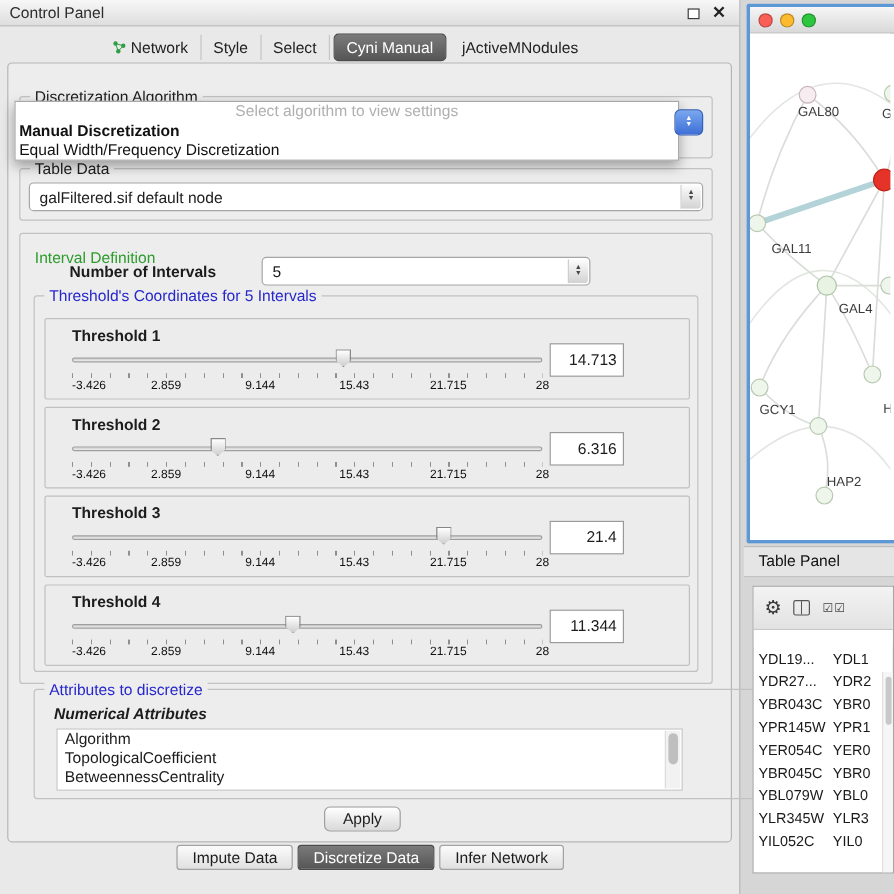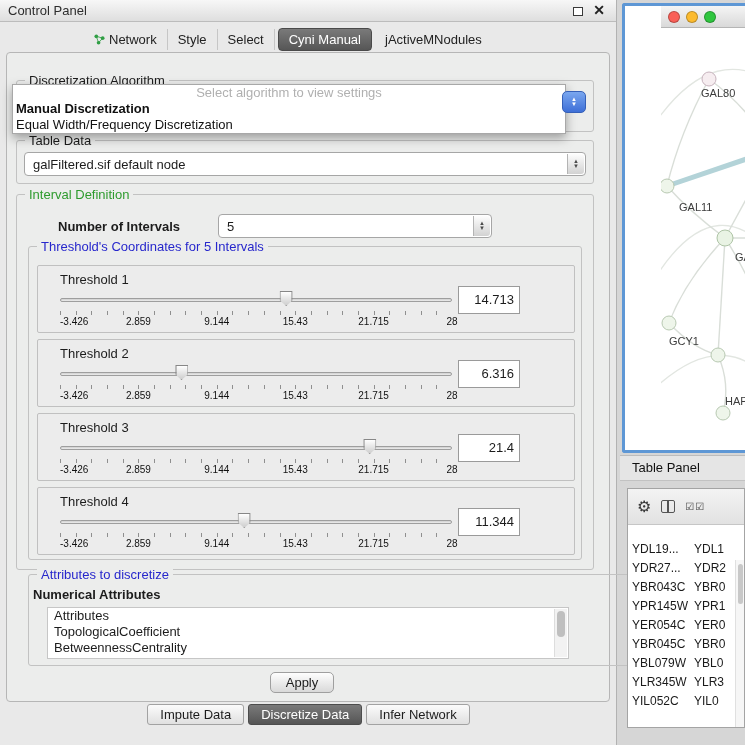--- a/index.html
+++ b/index.html
@@ -16,21 +16,21 @@
   .tab-bar { position:absolute; left:84px; top:27px; height:24px; display:flex; align-items:center; }
   .tab { padding:3px 10px; color:#222; display:flex; align-items:center; gap:4px; border-right:1px solid #c6c6c6; }
   .tab:last-child { border-right:none; }
   .tab-selected { background:linear-gradient(#7a7a7a,#565656); color:#fff; border:1px solid #4a4a4a; border-radius:4px; margin:0 3px; }
   .tab-icon { display:inline-block; }
 
   .content-box { position:absolute; left:6px; top:52px; width:604px; height:650px; background:#ecedec; border:1px solid #b6b6b6; border-radius:4px; }
 
   .group { position:absolute; border:1px solid #c2c2c2; border-radius:3px; }
   .legend { position:absolute; top:-8px; left:8px; background:#ecedec; padding:0 4px; line-height:15px; white-space:nowrap; }
-  .legend-green { color:#2e9b2e; }
+  .legend-green { color:#2e9b2e;margin-top:20px; }
   .legend-blue { color:#2727cc; }
 
   
   #algorithm-group { left:16px; top:80px; width:578px; height:52px; z-index:1; }
 
   
   #algo-popup { position:absolute; left:12px; top:84px; width:554px; background:#fff; border:1px solid #a8a8a8; box-shadow:0 4px 10px rgba(0,0,0,0.35); z-index:40; }
   .popup-placeholder { height:16px; line-height:16px; text-align:center; color:#b0b0b0; }
   .popup-option { height:16px; line-height:16px; padding-left:3px; color:#111; }
   .popup-option.bold { font-weight:bold; }
@@ -45,44 +45,44 @@
 
   #table-data-group { left:16px; top:140px; width:578px; height:44px; }
   #table-data-combo { left:24px; top:152px; width:562px; height:24px; }
 
   #interval-group { left:16px; top:194px; width:578px; height:376px; }
   #num-intervals-label { position:absolute; left:58px; top:219px; font-weight:bold; }
   #num-intervals-combo { left:218px; top:214px; width:274px; height:24px; }
 
   #thresholds-group { left:28px; top:246px; width:554px; height:314px; }
   .threshold-box { position:absolute; left:8px; width:538px; height:68px; border:1px solid #c0c0c0; border-radius:2px; background:#ececec; }
-  .th-label { position:absolute; left:22px; top:6px; font-weight:normal; }
+  .th-label { position:absolute; left:22px; top:6px; font-weight:bold; }
   .th-slider { position:absolute; left:22px; top:24px; width:392px; height:20px; }
   .th-track { position:absolute; left:0; right:0; top:8px; height:4px; background:linear-gradient(#cfcfcf,#ededed); border:1px solid #9e9e9e; border-radius:2px; }
   .th-thumb { position:absolute; top:1px; width:13px; height:15px; transform:translateX(-50%); background:linear-gradient(#ffffff,#cecece); border:1px solid #878787; clip-path:polygon(0 0,100% 0,100% 62%,50% 100%,0 62%); }
   .th-ticks { position:absolute; left:22px; top:45px; width:392px; height:4px; background:repeating-linear-gradient(90deg,#8f8f8f 0,#8f8f8f 1px,transparent 1px,transparent 4%); }
   .th-scale { position:absolute; left:22px; top:50px; width:392px; height:11px; }
   .th-scale span { position:absolute; top:0; font-size:10px; color:#111; white-space:nowrap; }
   .th-value { position:absolute; right:54px; top:20px; width:62px; height:28px; background:#fff; border:1px solid #9a9a9a; line-height:26px; text-align:right; padding-right:5px; }
 
   #attributes-group { left:28px; top:574px; width:653px; height:92px; }
-  #numerical-attributes-label { position:absolute; left:4px; top:12px; font-weight:bold; }
+  #numerical-attributes-label { position:absolute; left:16px; top:12px; font-weight:bold;font-style:italic; }
   #attributes-list { position:absolute; left:18px; top:32px; width:522px; height:52px; background:#fff; border:1px solid #c6c6c6; overflow:hidden; }
   .attr-item { line-height:16px; padding-left:6px; white-space:nowrap; }
   .list-scrollbar { position:absolute; right:1px; top:1px; bottom:1px; width:13px; background:#f2f2f2; border-left:1px solid #ddd; }
   .list-scroll-thumb { position:absolute; left:2px; top:2px; width:8px; height:26px; background:#bfbfbf; border-radius:4px; }
 
   #apply-button { position:absolute; left:270px; top:672px; width:64px; height:21px; background:linear-gradient(#fefefe,#d9d9d9); border:1px solid #9f9f9f; border-radius:5px; text-align:center; line-height:19px; }
 
   #bottom-tabs { position:absolute; left:0; top:704px; width:617px; display:flex; justify-content:center; gap:4px; }
   .btab { padding:2px 12px; border:1px solid #a2a2a2; border-radius:3px; background:linear-gradient(#fbfbfb,#e0e0e0); color:#1c1c1c; }
   .btab-selected { background:linear-gradient(#7a7a7a,#555555); border-color:#4c4c4c; color:#fff; }
 
   
-  #network-window { position:absolute; left:622px; top:3px; width:123px; height:450px; border:3px solid #5e97d5; border-right:none; border-radius:3px 0 0 3px; background:#fff; overflow:hidden;padding-left:36px; }
+  #network-window { position:absolute; left:622px; top:3px; width:123px; height:450px; border:3px solid #5e97d5; border-right:none; border-radius:3px 0 0 3px; background:#fff; overflow:hidden; }
   .net-titlebar { height:22px; background:linear-gradient(#f5f5f5,#d9d9d9); border-bottom:1px solid #b5b5b5; display:flex; align-items:center; gap:6px; padding-left:7px; }
   .traffic { width:12px; height:12px; border-radius:50%; border:1px solid rgba(0,0,0,0.25); }
   .net-canvas { position:relative; width:117px; height:422px; background:#fff; }
   .net-canvas svg { position:absolute; left:0; top:0; }
   .node-label { font-family:"Liberation Sans", sans-serif; font-size:11px; fill:#3c3c3c; }
 
   
   #table-panel-bar { position:absolute; left:620px; top:455px; width:125px; height:26px; background:#e5e5e5; border-top:1px solid #bcbcbc; border-bottom:1px solid #c2c2c2; line-height:24px; padding-left:12px; color:#111; }
   #table-window { position:absolute; left:627px; top:488px; width:118px; height:240px; background:#fff; border:1px solid #a4a4a4; overflow:hidden; }
   .table-toolbar { height:36px; background:linear-gradient(#f3f3f3,#e2e2e2); border-bottom:1px solid #c6c6c6; display:flex; align-items:center; gap:10px; padding-left:9px; }
@@ -247,21 +247,21 @@
       </div>
     </div>
 
   <div class="group" id="attributes-group">
     <span class="legend legend-blue">Attributes to discretize</span>
     <div id="numerical-attributes-label">Numerical Attributes</div>
     <div id="attributes-list">
       <div class="list-scrollbar">
         <div class="list-scroll-thumb"></div>
       </div>
-    <div class="attr-item">Attributes</div>
+    <div class="attr-item">Algorithm</div>
         <div class="attr-item">TopologicalCoefficient</div>
         <div class="attr-item">BetweennessCentrality</div>
       </div>
   </div>
 
   <div id="apply-button">Apply</div>
 
   <div id="bottom-tabs">
       <div class="btab">Impute Data</div>
       <div class="btab btab-selected">Discretize Data</div>

